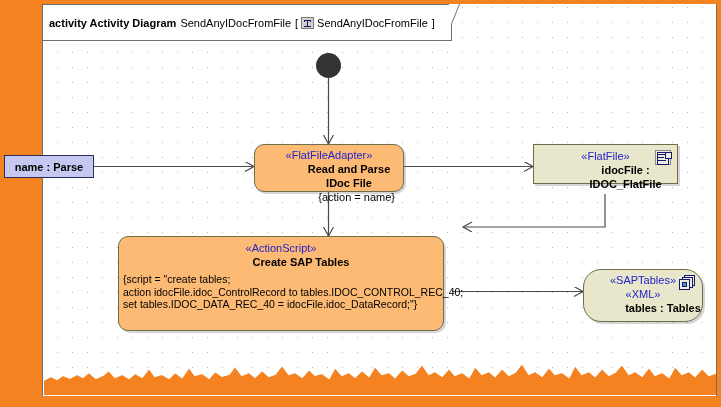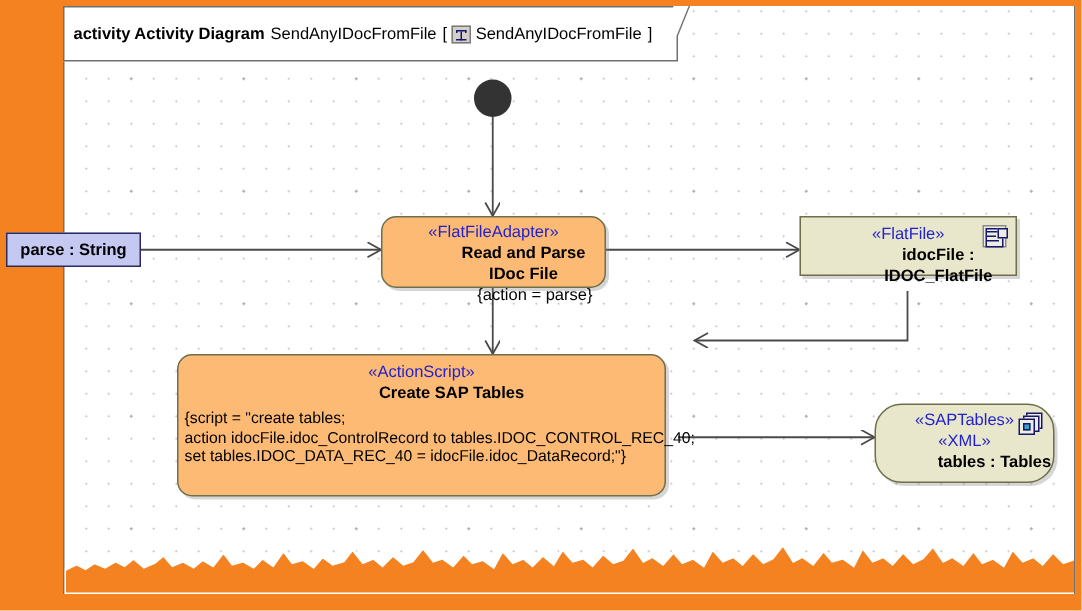--- a/index.html
+++ b/index.html
@@ -152,21 +152,21 @@
     <path d="M562,190 L562,223 L420,223" fill="none" stroke="#4A4A4A" stroke-width="1.2" marker-end="url(#oarrow)"></path>
 
     <line x1="409" y1="287.5" x2="540" y2="287.5" stroke="#4A4A4A" stroke-width="1.2" marker-end="url(#oarrow)"></line>
   </svg>
 
   <div id="initial-node" style="left:273px;top:49px;"></div>
 
   <div class="node action" style="left:211px;top:140px;width:150px;height:48px;">
     <div class="stereo" style="margin-top:3px;">«FlatFileAdapter»</div>
     <div class="nodename">Read and Parse IDoc File</div>
-    <div class="tagged">{action = parse}</div>
+    <div class="tagged">{action = name}</div>
   </div>
 
   <div class="node objnode" style="left:490px;top:140px;width:145px;height:40px;">
     <div class="doc-icon">
       <b class="fr"></b>
         <b class="l1"></b>
         <b class="l2"></b>
         <b class="l3"></b>
         <b class="cr"></b>
     </div>
@@ -220,14 +220,14 @@
       <i class="b3"></i>
       <i class="b4"></i>
       <i class="b5"></i>
   </span>
   <span>SendAnyIDocFromFile</span>
   <span class="brk">]</span>
   <span class="tab-corner"></span>
 </div>
 
 <div id="param-node">
-  <span>parse : String</span>
+  <span>name : Parse</span>
 </div>
 
 </body></html>

